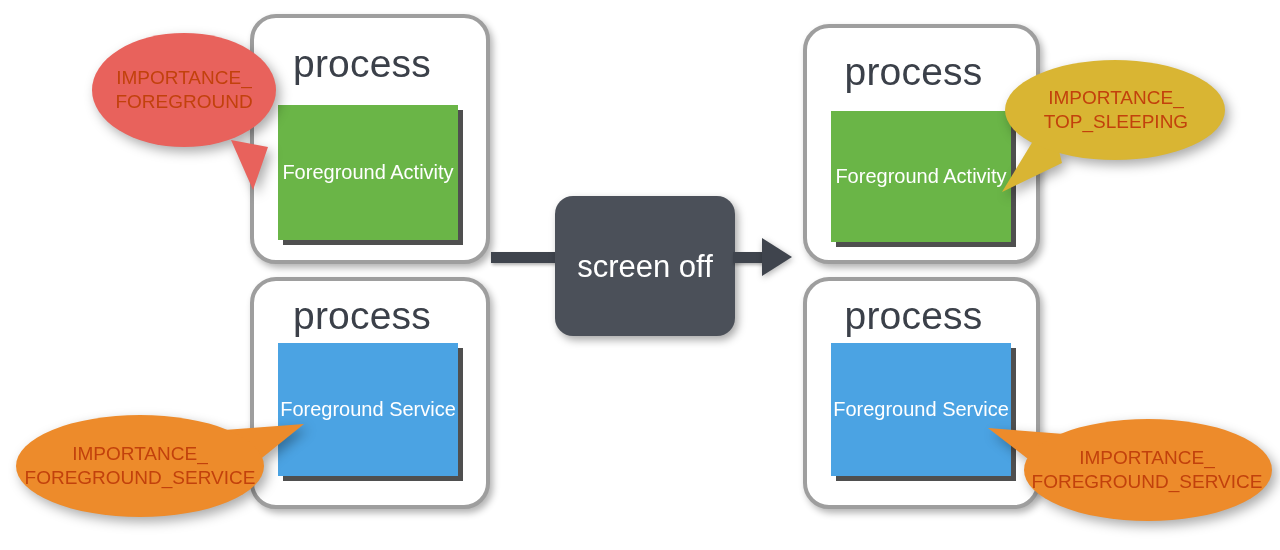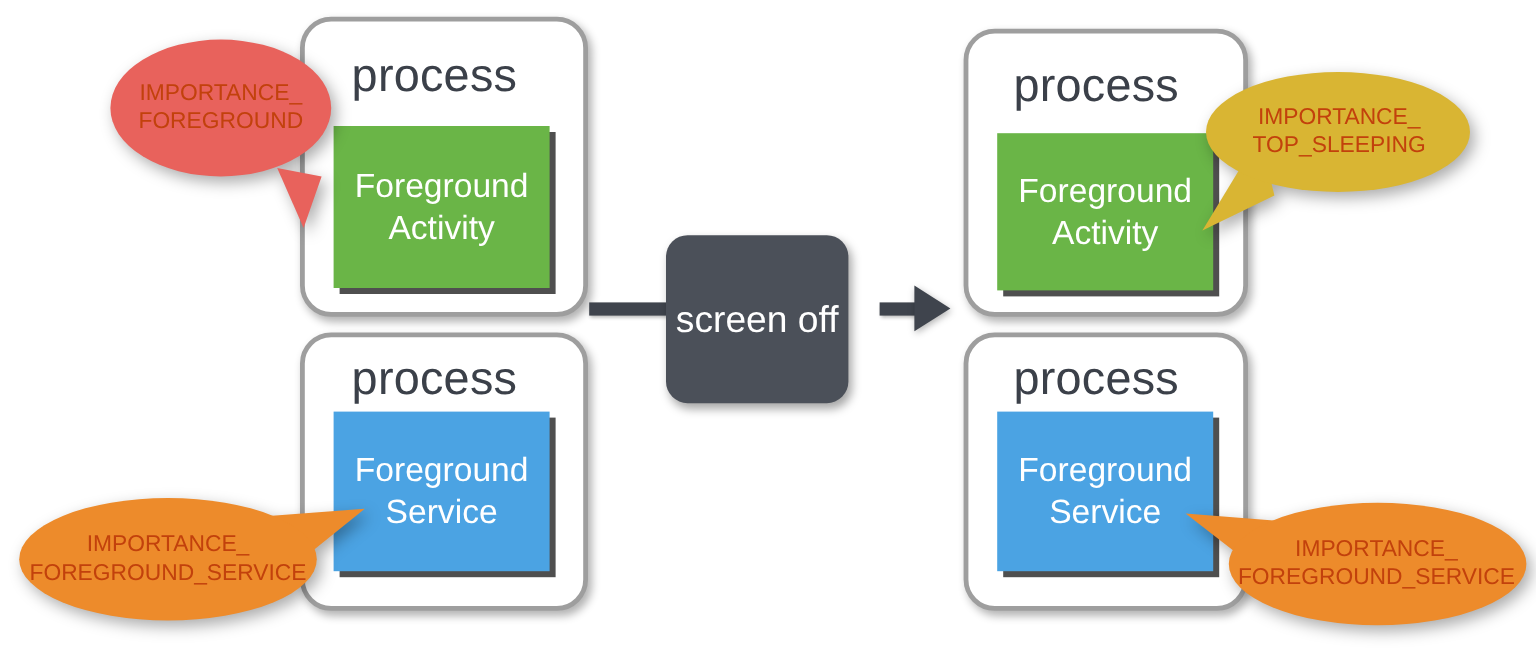--- a/index.html
+++ b/index.html
@@ -31,21 +31,21 @@
     white-space:nowrap;
   }
   .inner-box{
     position:absolute;
     box-shadow:5px 5px 0 0 rgba(40,40,40,.82);
     display:flex;
     align-items:center;
     justify-content:center;
     text-align:center;
     color:#ffffff;
-    font-size:28px;
+    font-size:20px;
     line-height:1.22;
   }
   .inner-box.green{background:#6ab547;}
   .inner-box.blue{background:#4ba3e3;}
 
   
   #screen-off{
     position:absolute;
     background:#4b5059;
     border-radius:18px;
@@ -104,21 +104,21 @@
   </div>
 
   <div class="process-card" style="left:803px;top:277px;width:237px;height:232px;">
     <div class="process-label" style="top:15px;">process</div>
     <div class="inner-box blue" style="left:24px;top:62px;width:180px;height:133px;">Foreground
 Service</div>
   </div>
 
   <div class="conn-line" style="left:491px;top:252px;width:70px;height:11px;"></div>
 
-  <div id="screen-off" style="left:555px;top:196px;width:152px;height:140px;">
+  <div id="screen-off" style="left:555px;top:196px;width:180px;height:140px;">
     <span>screen off</span>
   </div>
 
   <div class="conn-line" style="left:733px;top:252px;width:32px;height:11px;"></div>
   <div class="arrow-head" style="left:762px;top:238px;"></div>
 
   <div class="callout" style="left:92px;top:30px;width:200px;height:160px;">
     <svg width="200" height="160" viewBox="0 0 200 160" aria-hidden="true">
       <path d="M 176 117 L 161 160 L 139 110 Z" fill="#E8625C"></path>
       <ellipse cx="92" cy="60" rx="92" ry="57" fill="#E8625C"></ellipse>

